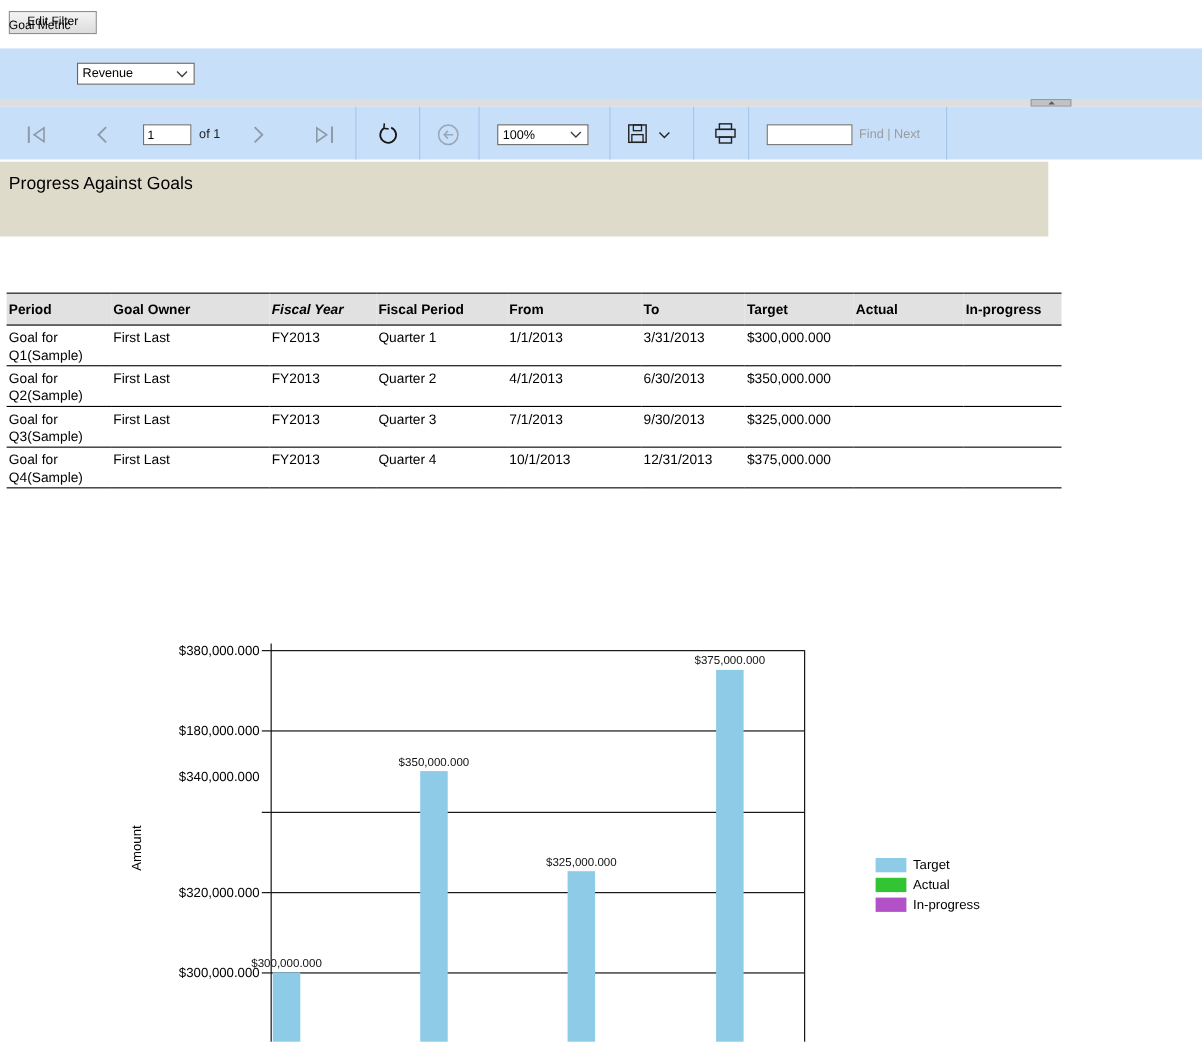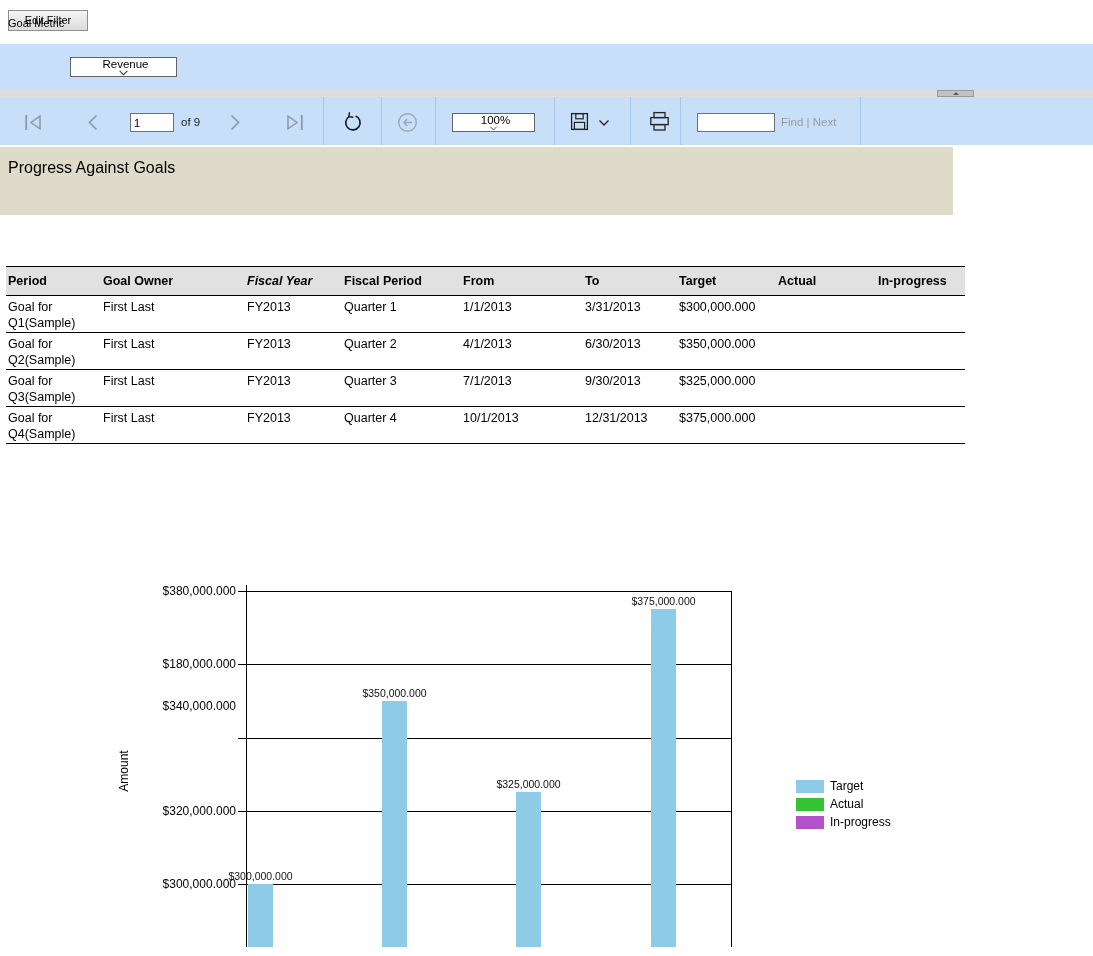--- a/index.html
+++ b/index.html
@@ -12,21 +12,21 @@
     position:absolute; left:8px; top:10px; width:80px; height:21px;
     background:linear-gradient(#f4f4f4,#dcdcdc); border:1px solid #8e8e8e;
     font-size:11px; text-align:center; line-height:19px; color:#000; cursor:default;
   }
 
   
   .param-bar{ position:absolute; left:0; top:44px; width:1093px; height:46px; background:#c8dffa; }
   .param-label{ position:absolute; left:8px; top:0; height:46px; line-height:46px; font-size:11px; color:#000; }
   .dropdown{
     position:absolute; background:#fff; border:1px solid #646464; font-size:11.5px;
-    color:#000; padding-left:4px; display:flex; align-items:center;flex-direction:column;
+    color:#000; padding-left:4px; display:flex; align-items:center;
   }
   .dropdown .dd-text{ flex:1; }
   .dropdown svg{ margin-right:5px; }
   .param-select{ left:70px; top:57px; width:107px; height:20px; }
 
   
   .collapse-strip{ position:absolute; left:0; top:90px; width:1093px; height:7px; background:#dedede; }
   .collapse-pill{ position:absolute; left:937px; top:90px; width:37px; height:7px;
     background:#c2c2c2; border:1px solid #9a9a9a; display:flex; align-items:center; justify-content:center; }
   .collapse-pill .tri-up{ width:0; height:0; border-left:3px solid transparent;
@@ -106,21 +106,21 @@
   <div class="tb-sep" style="left:860px"></div>
 
   <svg class="tb-icon" style="left:24px; top:114px" width="19" height="17" viewBox="0 0 19 17">
     <line x1="2.2" y1="1" x2="2.2" y2="16" stroke="#8d9ba8" stroke-width="1.8"></line>
     <path d="M16 2.2 L7 8.5 L16 14.8 Z" fill="none" stroke="#8d9ba8" stroke-width="1.5"></path>
   </svg>
   <svg class="tb-icon" style="left:86px; top:114px" width="14" height="17" viewBox="0 0 14 17">
     <path d="M10.5 1.5 L3.5 8.5 L10.5 15.5" fill="none" stroke="#8d9ba8" stroke-width="1.7"></path>
   </svg>
   <input class="page-input" value="1" style="">
-  <span class="of-label">of 9</span>
+  <span class="of-label">of 1</span>
   <svg class="tb-icon" style="left:228px; top:114px" width="14" height="17" viewBox="0 0 14 17">
     <path d="M3.5 1.5 L10.5 8.5 L3.5 15.5" fill="none" stroke="#8d9ba8" stroke-width="1.7"></path>
   </svg>
   <svg class="tb-icon" style="left:285px; top:114px" width="19" height="17" viewBox="0 0 19 17">
     <path d="M3 2.2 L12 8.5 L3 14.8 Z" fill="none" stroke="#8d9ba8" stroke-width="1.5"></path>
     <line x1="16.8" y1="1" x2="16.8" y2="16" stroke="#8d9ba8" stroke-width="1.8"></line>
   </svg>
   <svg class="tb-icon" style="left:341px; top:111px" width="22" height="22" viewBox="0 0 22 22">
     <path d="M8 5.6 A7.2 7.2 0 1 0 14.6 5.0" fill="none" stroke="#151515" stroke-width="1.6"></path>
     <path d="M8.4 1.2 L8 5.6 L12.3 6.2" fill="none" stroke="#151515" stroke-width="1.4"></path>

